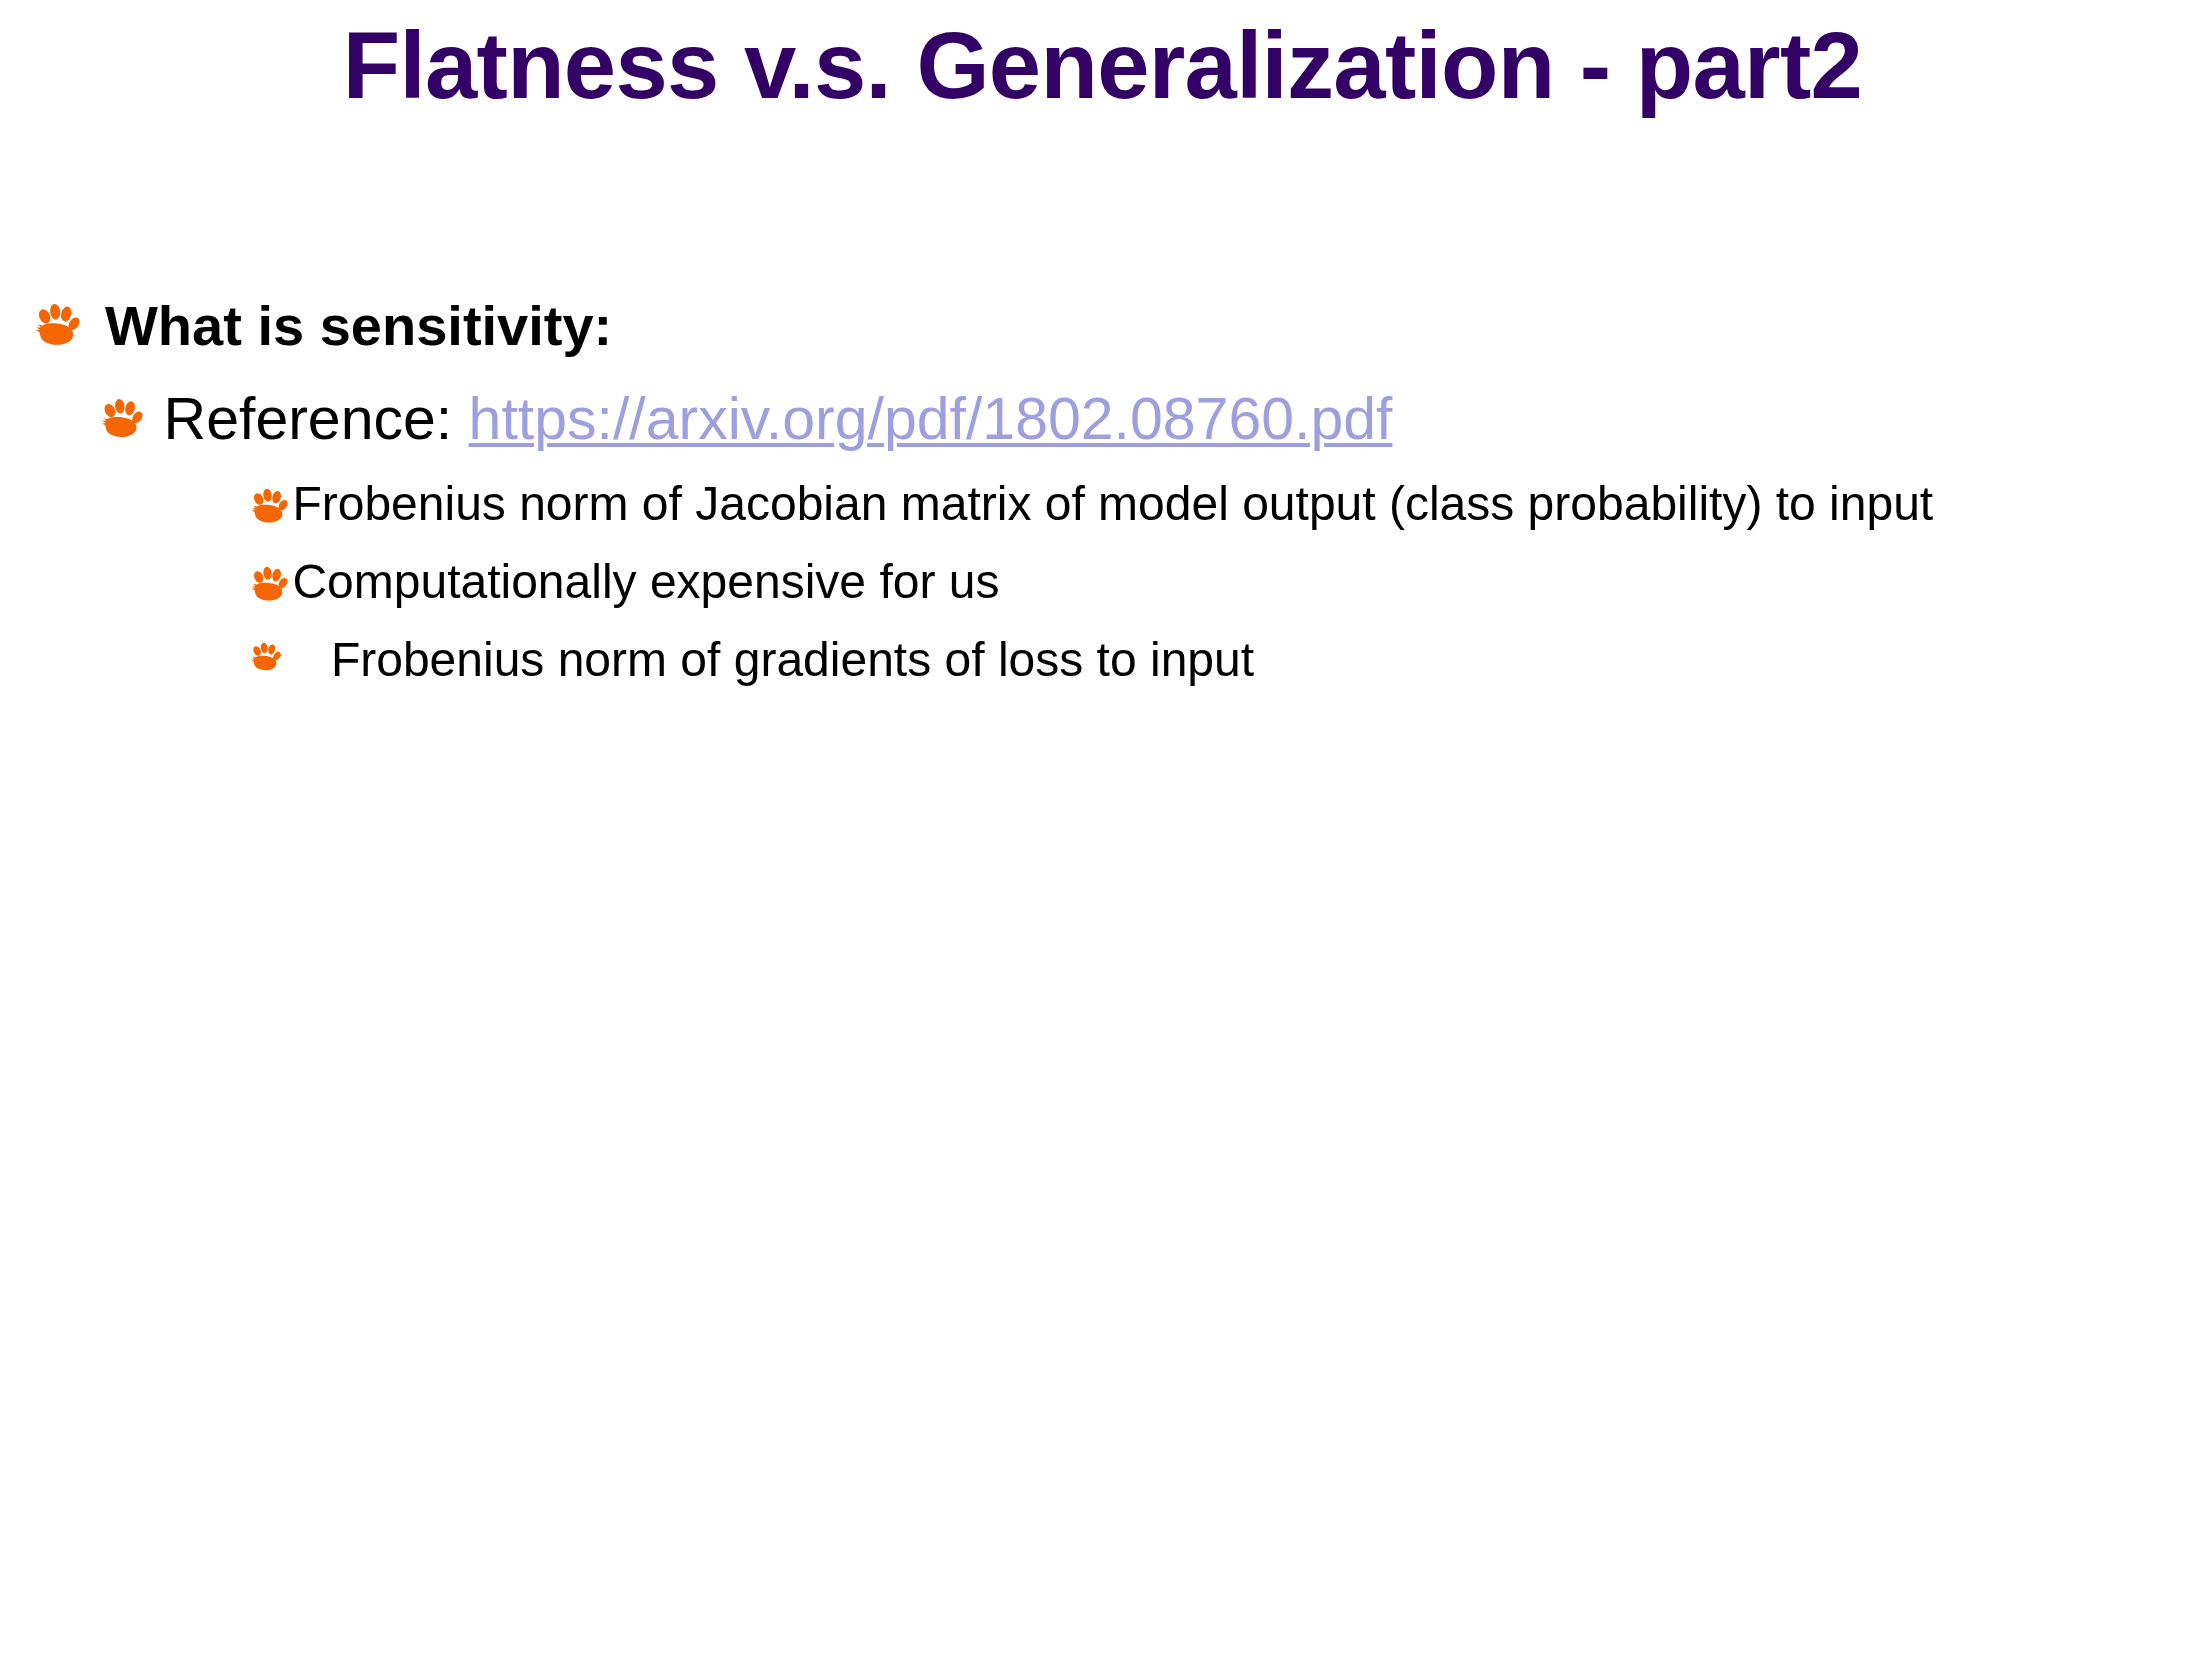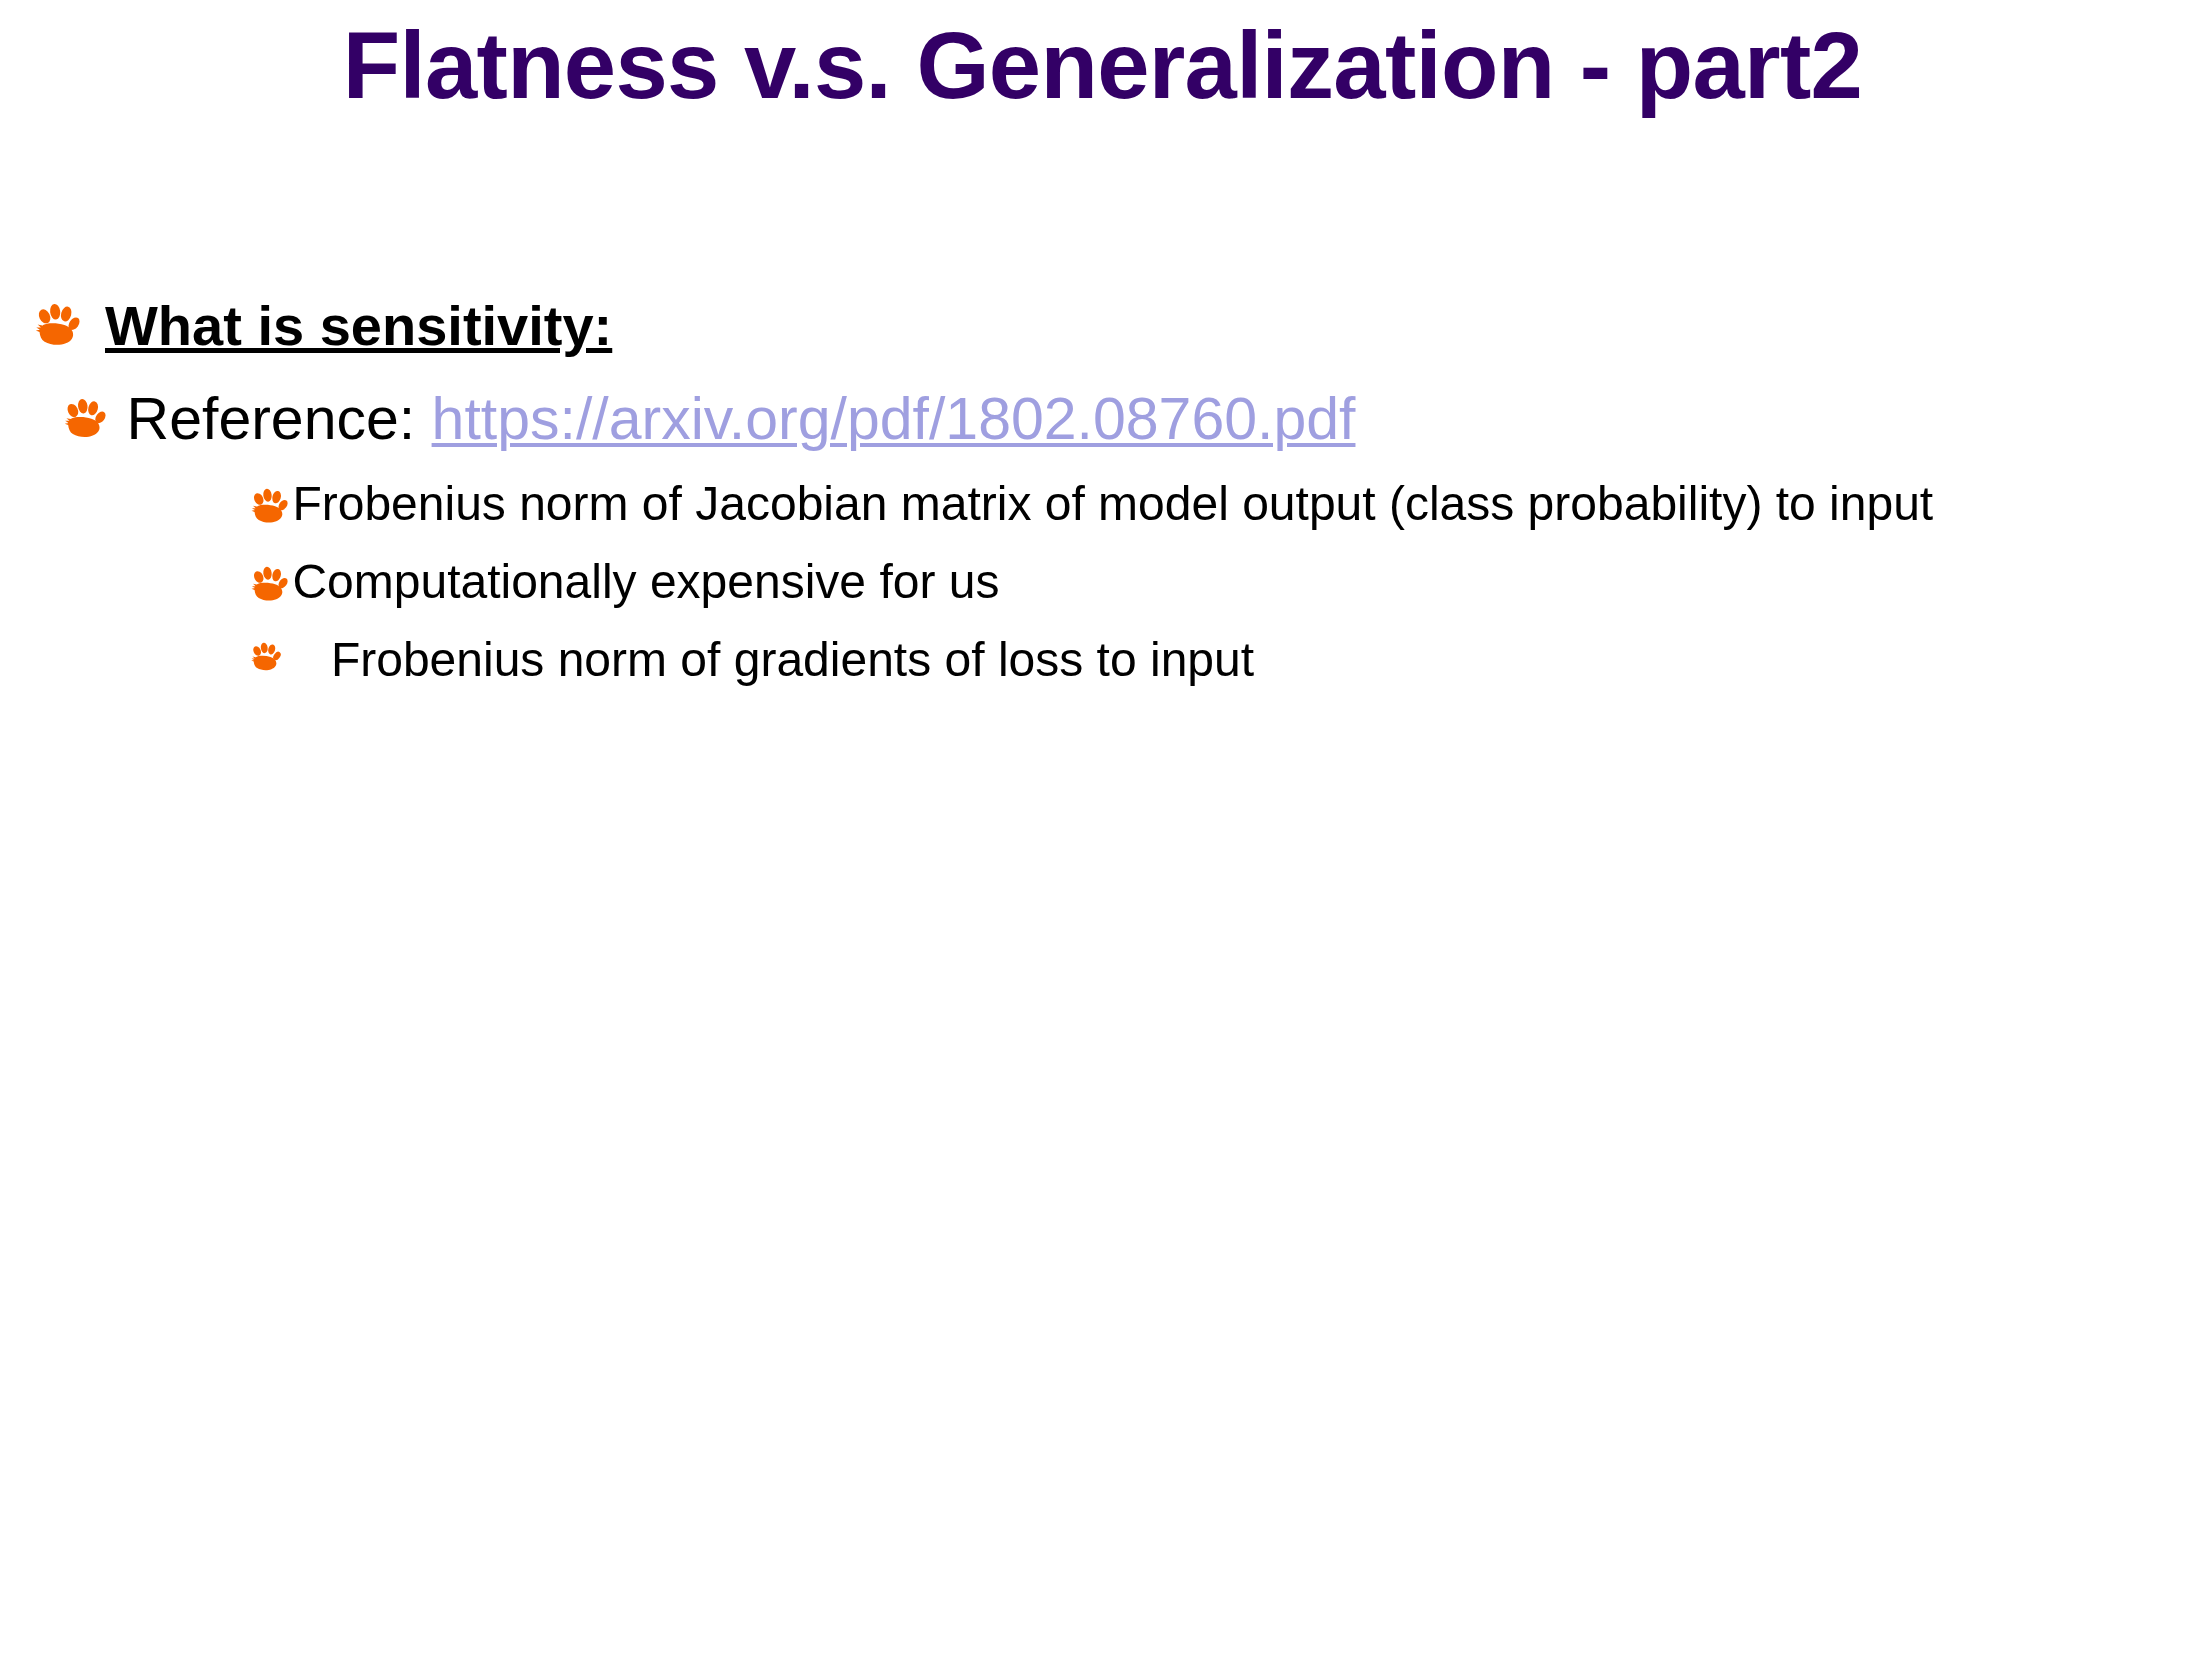--- a/index.html
+++ b/index.html
@@ -60,37 +60,36 @@
     color: #000000;
     font-family: "Liberation Sans", sans-serif;
     white-space: pre-wrap;
     word-break: normal;
   }
 
   
   .lvl1 {
     padding-left: 34px;
     margin-bottom: 27px;
-    text-decoration: underline;
   }
   .lvl1 .paw {
     width: 46px;
     height: 46px;
     margin-top: 8.8px;
     margin-right: 25px;
   }
   .lvl1 .bullet-text {
     font-size: 56px;
     font-weight: bold;
     line-height: 1.14;
   }
 
   
   .lvl2 {
-    padding-left: 63px;
+    padding-left: 100px;
     margin-bottom: 7.4px;
   }
   .lvl2 .paw {
     width: 43px;
     height: 43px;
     margin-top: 13.2px;
     margin-right: 20.6px;
   }
   .lvl2 .bullet-text {
     font-size: 59px;

